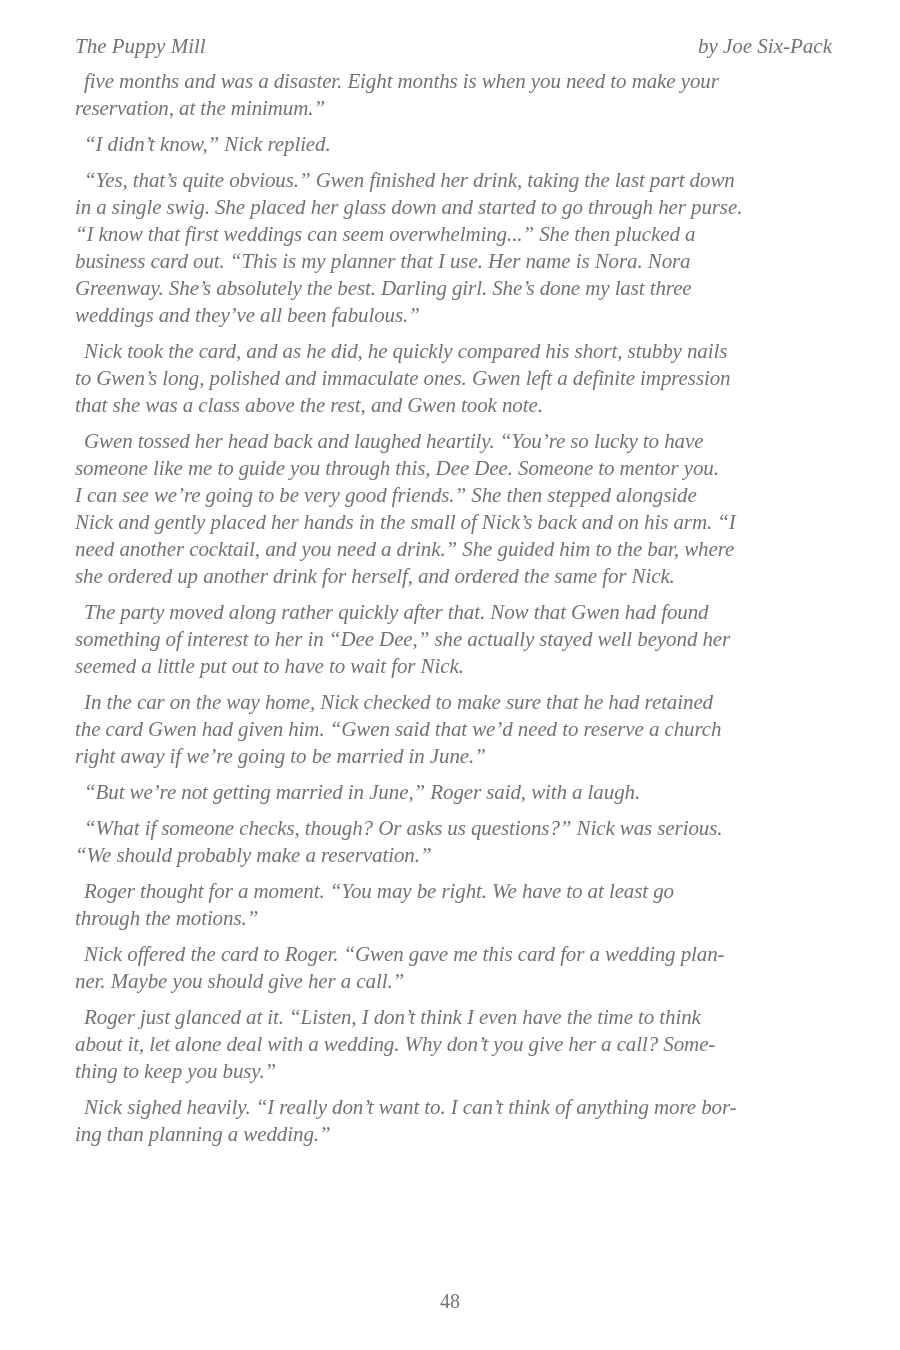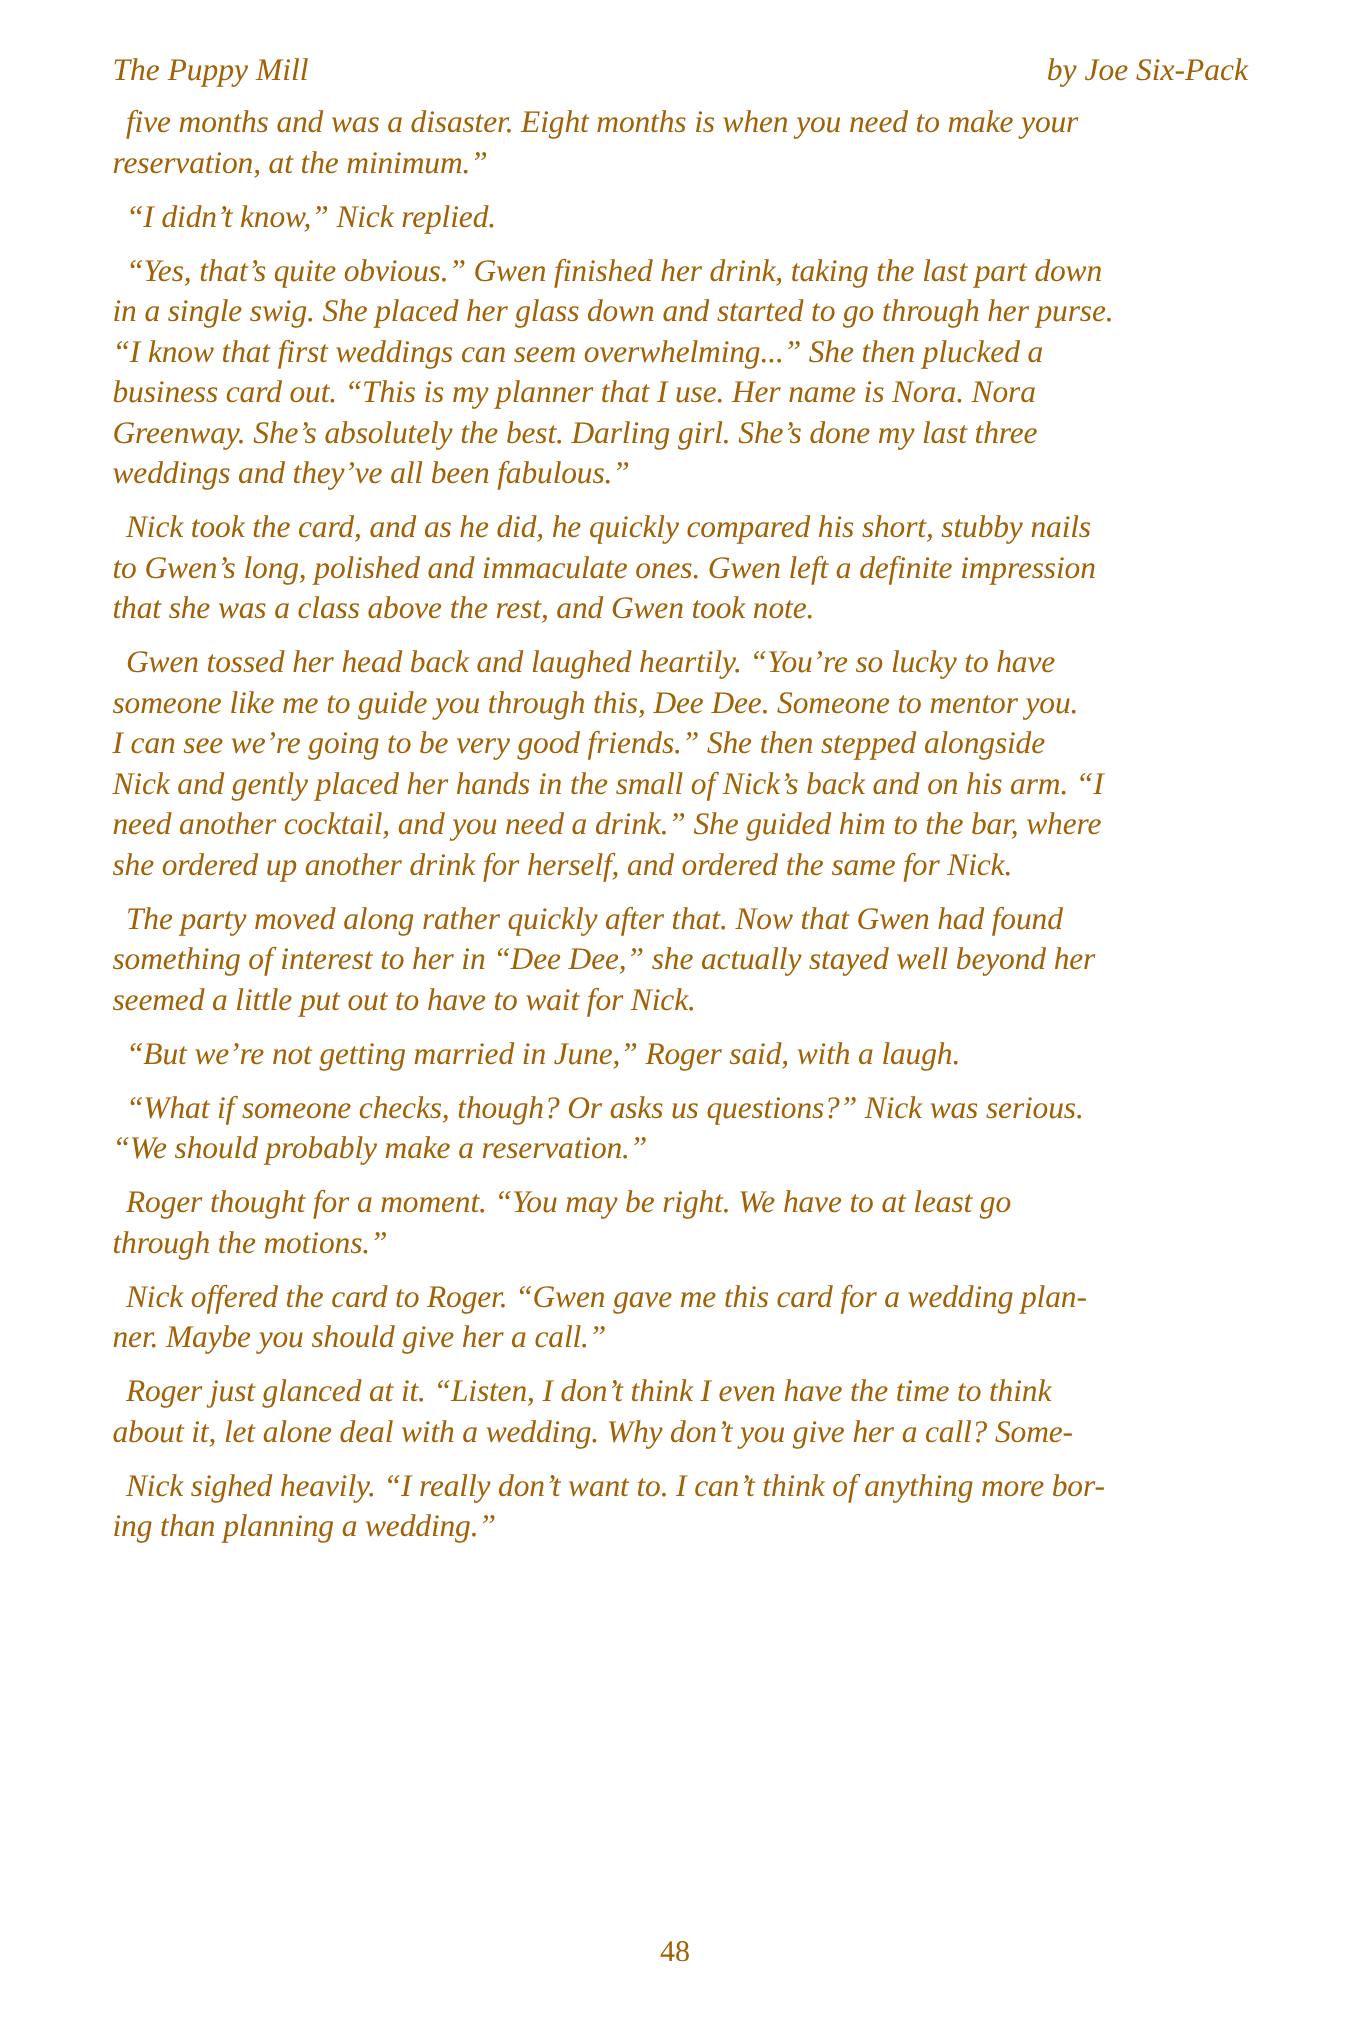--- a/index.html
+++ b/index.html
@@ -5,21 +5,21 @@
   html, body {
     margin: 0;
     padding: 0;
     background: #ffffff;
   }
   .page {
     position: relative;
     width: 900px;
     height: 1350px;
     background: #ffffff;
-    color: #a16207;
+    color: #737373;
     font-family: "Liberation Serif", "DejaVu Serif", serif;
     overflow: hidden;
   }
   .page-header {
     position: absolute;
     top: 34px;
     left: 75px;
     right: 68px;
     display: flex;
     justify-content: space-between;
@@ -98,37 +98,43 @@
         <div class="line">Nick and gently placed her hands in the small of Nick’s back and on his arm. “I</div>
         <div class="line">need another cocktail, and you need a drink.” She guided him to the bar, where</div>
         <div class="line">she ordered up another drink for herself, and ordered the same for Nick.</div>
       </div>
       <div class="para">
         <div class="line">The party moved along rather quickly after that. Now that Gwen had found</div>
         <div class="line">something of interest to her in “Dee Dee,” she actually stayed well beyond her</div>
         <div class="line">seemed a little put out to have to wait for Nick.</div>
       </div>
       <div class="para">
+        <div class="line">In the car on the way home, Nick checked to make sure that he had retained</div>
+        <div class="line">the card Gwen had given him. “Gwen said that we’d need to reserve a church</div>
+        <div class="line">right away if we’re going to be married in June.”</div>
+      </div>
+      <div class="para">
         <div class="line">“But we’re not getting married in June,” Roger said, with a laugh.</div>
       </div>
       <div class="para">
         <div class="line">“What if someone checks, though? Or asks us questions?” Nick was serious.</div>
         <div class="line">“We should probably make a reservation.”</div>
       </div>
       <div class="para">
         <div class="line">Roger thought for a moment. “You may be right. We have to at least go</div>
         <div class="line">through the motions.”</div>
       </div>
       <div class="para">
         <div class="line">Nick offered the card to Roger. “Gwen gave me this card for a wedding plan-</div>
         <div class="line">ner. Maybe you should give her a call.”</div>
       </div>
       <div class="para">
         <div class="line">Roger just glanced at it. “Listen, I don’t think I even have the time to think</div>
         <div class="line">about it, let alone deal with a wedding. Why don’t you give her a call? Some-</div>
+        <div class="line">thing to keep you busy.”</div>
       </div>
       <div class="para">
         <div class="line">Nick sighed heavily. “I really don’t want to. I can’t think of anything more bor-</div>
         <div class="line">ing than planning a wedding.”</div>
       </div>
     </div>
 
   <div class="page-footer">
     <span>48</span>
   </div>

